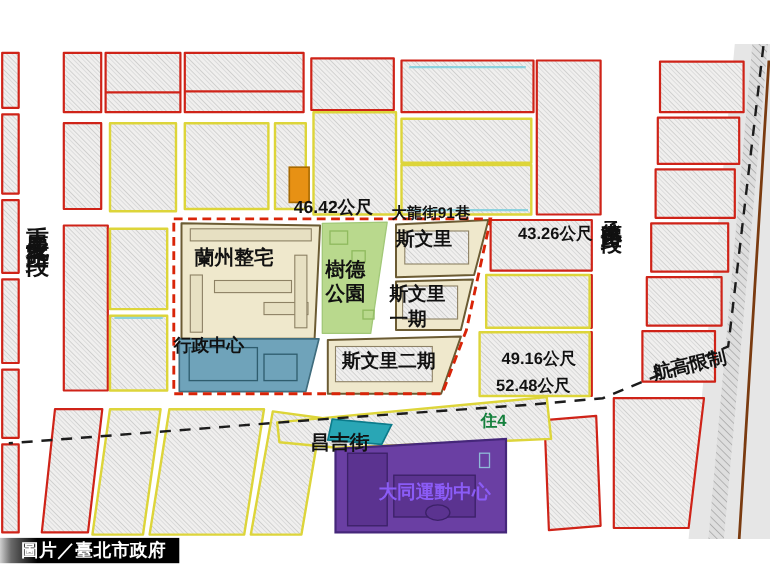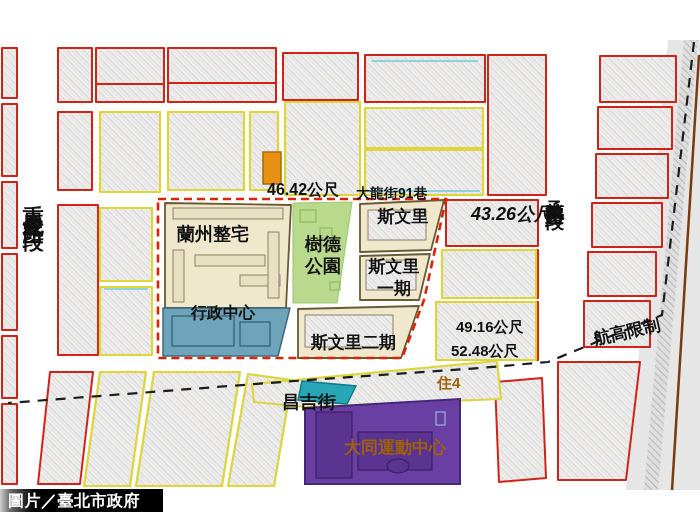--- a/index.html
+++ b/index.html
@@ -1,24 +1,24 @@
 <!DOCTYPE html>
 <html><head>
 <meta charset="utf-8">
 <style>
   html,body{margin:0;padding:0;background:#fff;}
   .stage{position:relative;width:700px;height:525px;background:#fff;overflow:hidden;
          font-family:"Liberation Sans","DejaVu Sans",sans-serif;}
   .stage svg{position:absolute;left:0;top:0;}
   .lbl{position:absolute;color:#111;font-weight:bold;white-space:nowrap;line-height:1.15;}
   .vlbl{writing-mode:vertical-rl;text-orientation:upright;}
-  .ctr{text-align:center;white-space:normal;font-family:Liberation Mono, monospace;}
+  .ctr{text-align:left;white-space:normal;}
   .credit{position:absolute;left:0;top:489px;width:163px;height:23px;
           background:linear-gradient(90deg,#cfcfcf 0,#6a6a6a 10px,#000 34px);
-          color:#fff;font-size:16px;font-weight:bold;line-height:23px;padding-left:8px;
+          color:#fff;font-size:16px;font-weight:bold;line-height:23px;padding-left:19px;
           box-sizing:border-box;letter-spacing:.5px;}
 </style>
 </head>
 <body>
 
 <div class="stage">
 
 <svg width="700" height="525" viewBox="0 0 700 525">
   <defs>
     <pattern id="hatch" width="6" height="6" patternUnits="userSpaceOnUse" patternTransform="rotate(45)">
@@ -139,49 +139,49 @@
 
 <div class="lbl vlbl" style="left:21px;top:189px;font-size:21px;letter-spacing:5px;">重慶北路三段</div>
 
 <div class="lbl vlbl" style="left:544px;top:185px;font-size:19px;letter-spacing:3px;">承德路三段</div>
 
 <div class="lbl" style="left:356px;top:185px;font-size:14px;">大龍街91巷</div>
 
 <div class="lbl" style="left:282px;top:362px;font-size:18px;margin-top:30px;">昌吉街</div>
 
 <div class="lbl" style="left:267px;top:181px;font-size:16px;">46.42公尺</div>
-<div class="lbl" style="left:471px;top:204px;font-size:18px;font-style:italic;">43.26公尺</div>
+<div class="lbl" style="left:471px;top:204px;font-size:15px;">43.26公尺</div>
 <div class="lbl" style="left:456px;top:302px;font-size:15px;margin-top:16px;">49.16公尺</div>
 <div class="lbl" style="left:451px;top:342px;font-size:15px;">52.48公尺</div>
 
-<div class="lbl" style="left:437px;top:374px;font-size:15px;color:#a16207;">住4</div>
+<div class="lbl" style="left:437px;top:374px;font-size:15px;color:#15803d;">住4</div>
 
 <div class="lbl" style="left:177px;top:224px;font-size:18px;text-align:center;">蘭州整宅</div>
 
 <div class="lbl ctr" style="left:296px;top:234px;width:54px;font-size:18px;line-height:22px;">
   <div>樹德</div>
   <div>公園</div>
 </div>
 
 <div class="lbl ctr" style="left:360px;top:207px;width:86px;font-size:17px;line-height:22px;">
   <div>斯文里</div>
 </div>
 
 <div class="lbl ctr" style="left:354px;top:257px;width:80px;font-size:17px;line-height:22px;">
   <div>斯文里</div>
   <div>一期</div>
 </div>
 
-<div class="lbl" style="left:311px;top:333px;font-size:17px;">斯文里二期</div>
+<div class="lbl" style="left:311px;top:319px;font-size:17px;">斯文里二期</div>
 
 <div class="lbl ctr" style="left:158px;top:305px;width:130px;font-size:16px;line-height:19px;">
   <div>行政中心</div>
 </div>
 
-<div class="lbl" style="left:344px;top:438px;font-size:17px;color:#a16207;">大同運動中心</div>
+<div class="lbl" style="left:344px;top:438px;font-size:17px;color:#8b5cf6;">大同運動中心</div>
 
 <div class="lbl" style="left:594px;top:330px;font-size:17px;transform:rotate(-13deg);transform-origin:left center;">航高限制</div>
 
 <div class="credit">
   <span>圖片／臺北市政府</span>
 </div>
 
 </div>
 
 </body></html>

